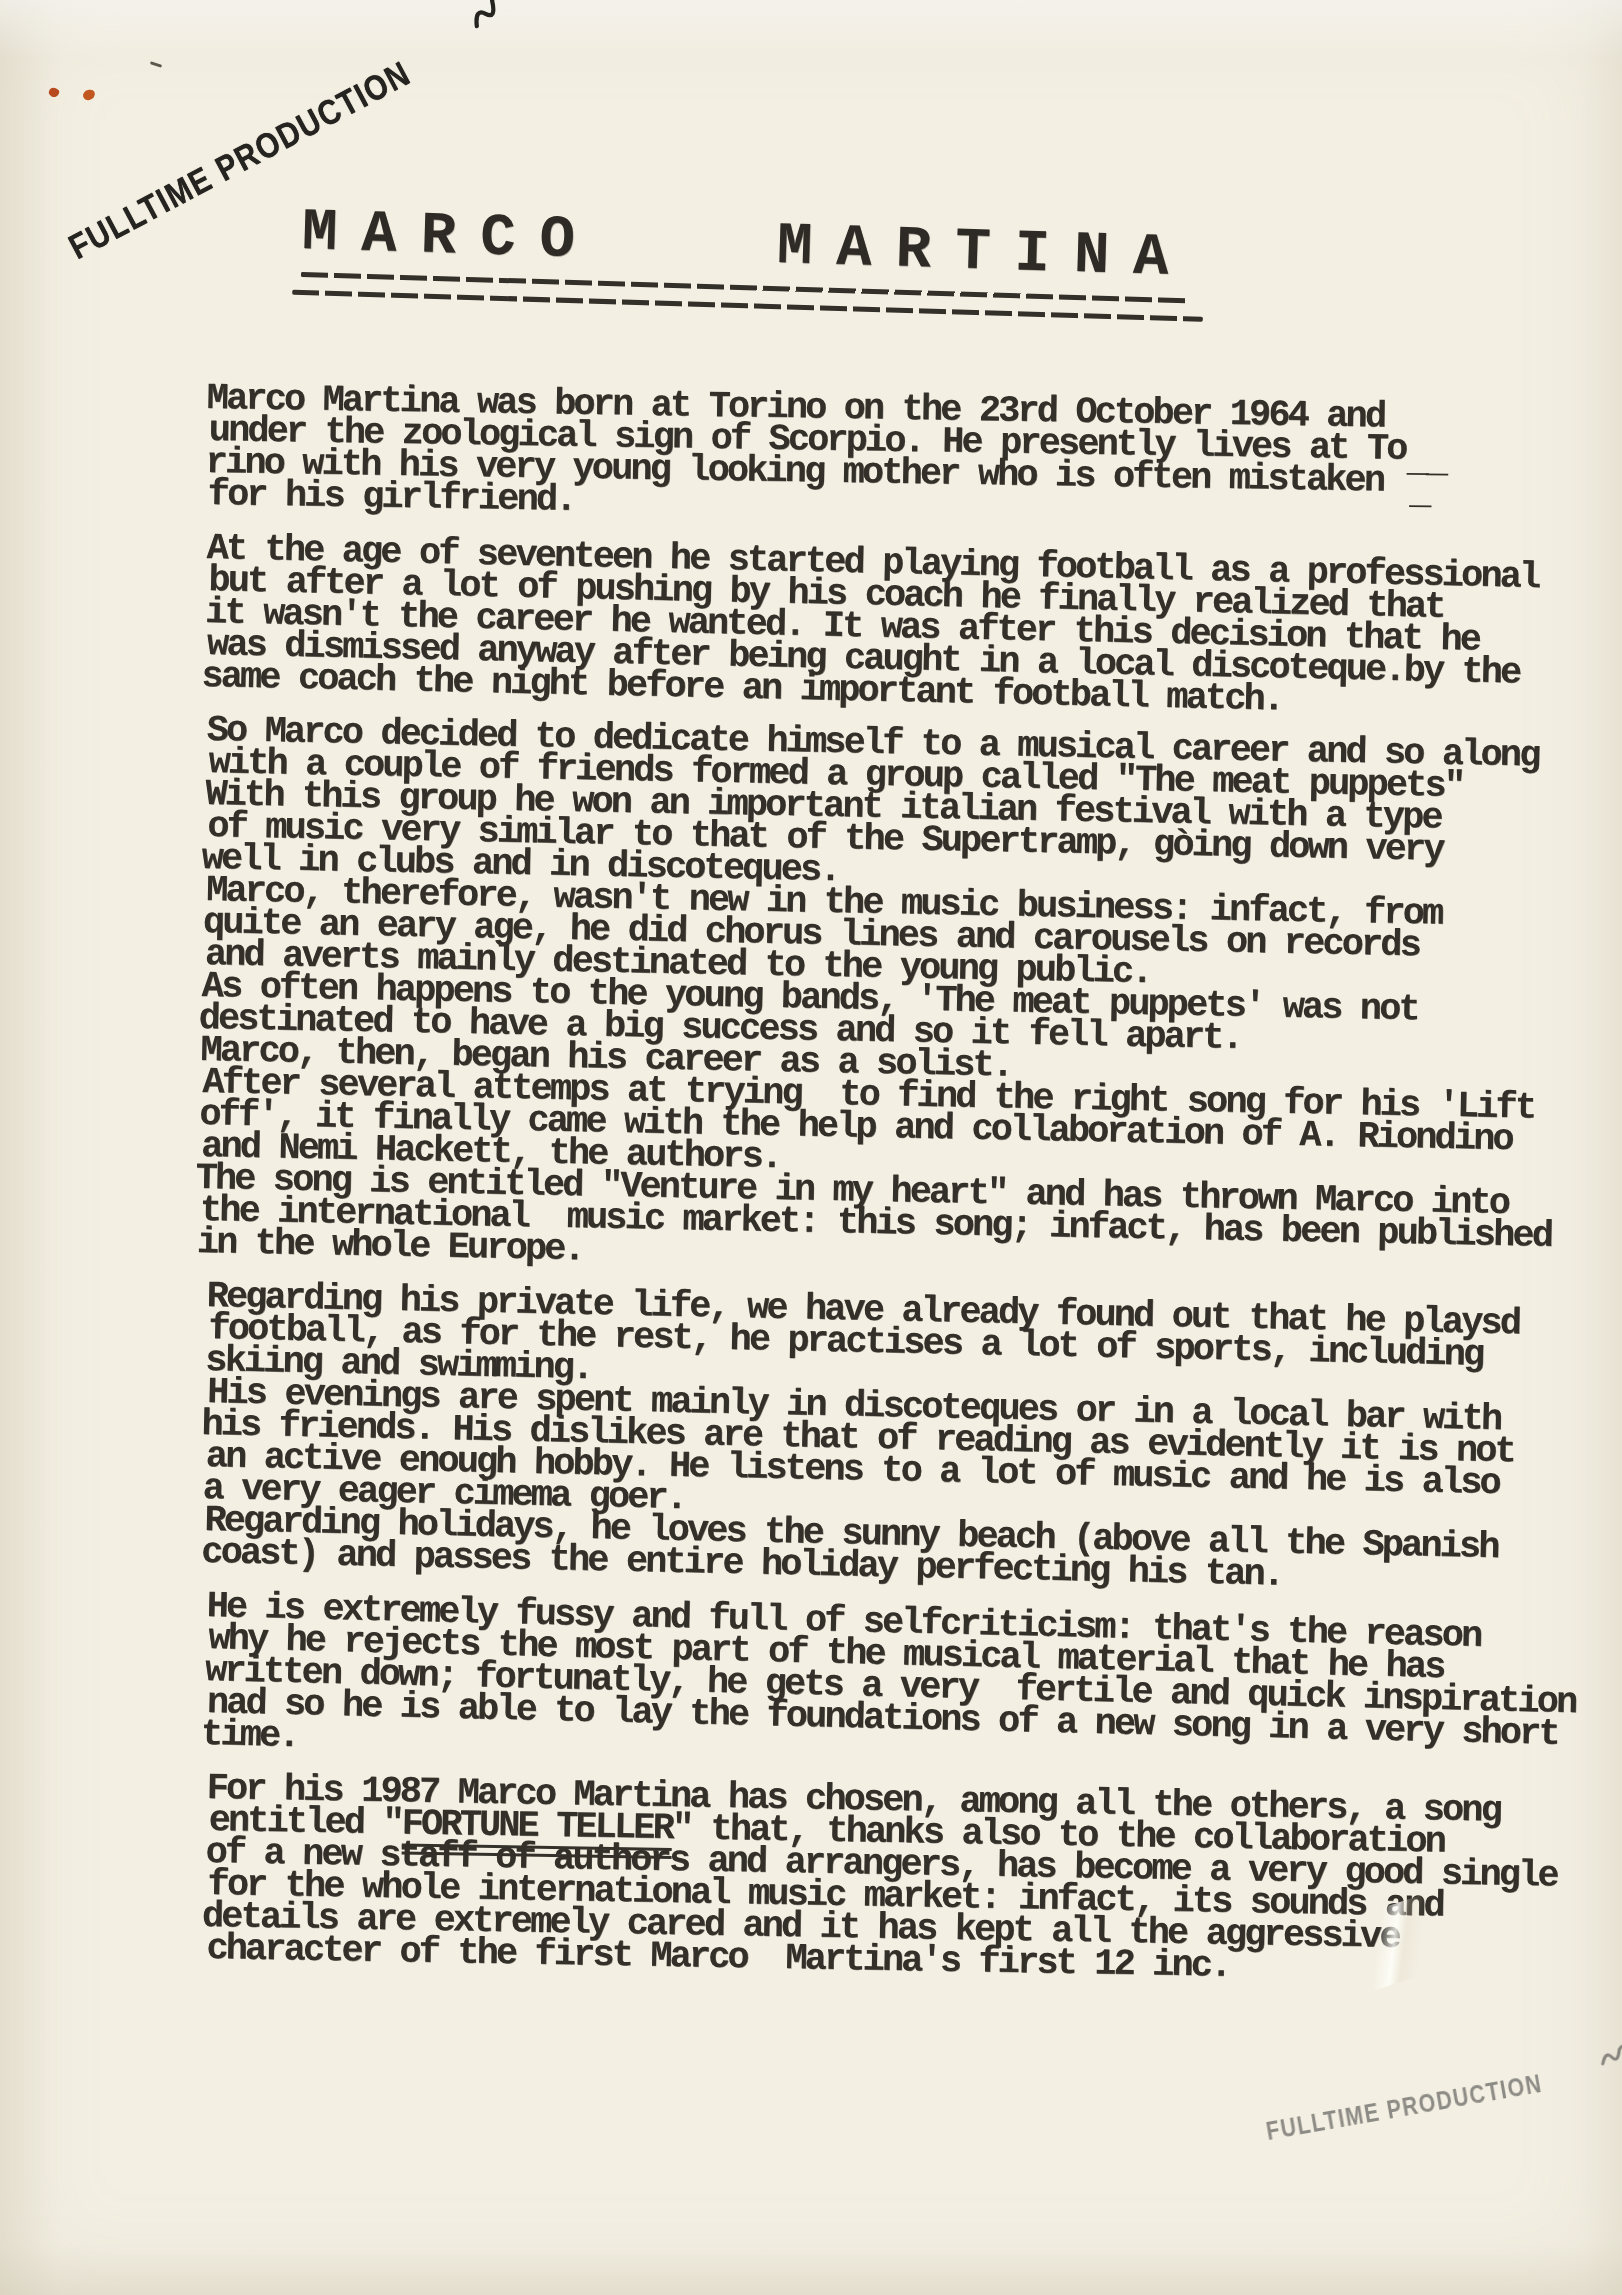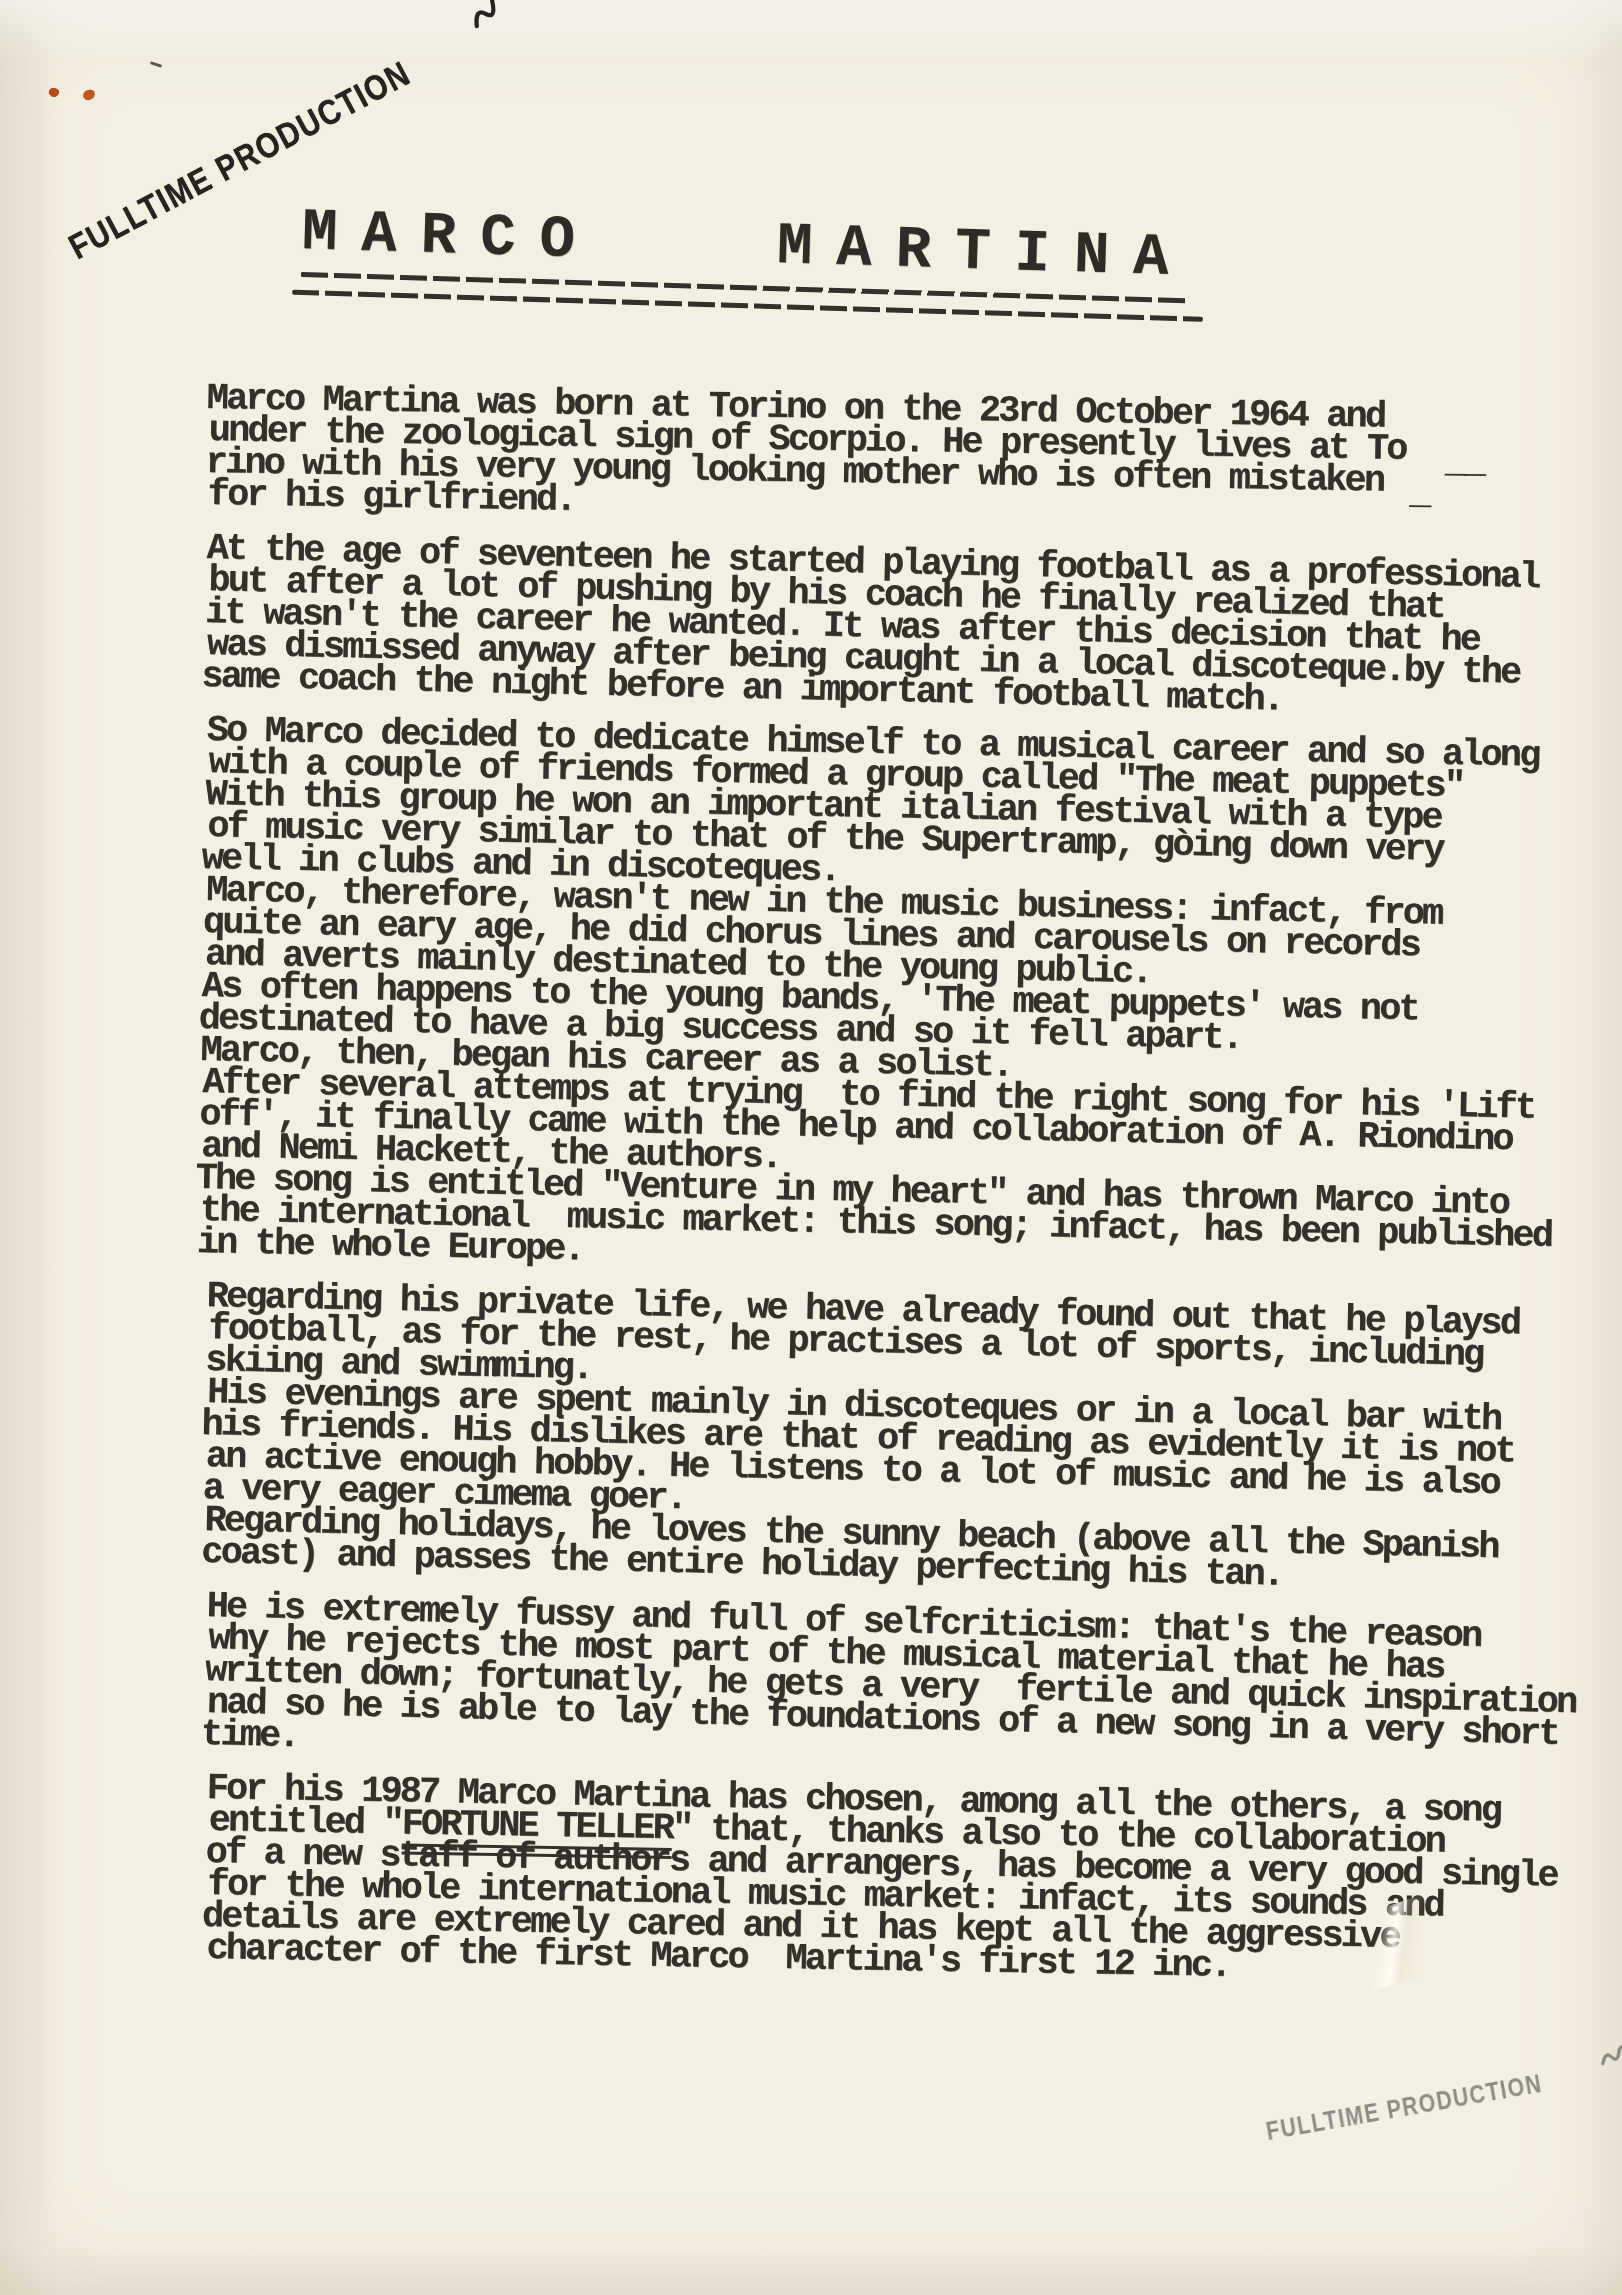--- a/index.html
+++ b/index.html
@@ -126,21 +126,21 @@
     <div class="title-underline u2"></div>
   </div>
 
   <div class="text-col">
 
     <div class="block" id="b1">
       <div class="line">Marco Martina was born at Torino on the 23rd October 1964 and</div>
       <div class="line">under the zoological sign of Scorpio. He presently lives at To</div>
       <div class="line">rino with his very young looking mother who is often mistaken</div>
       <div class="line">for his girlfriend.</div>
-      <span class="underscore-mark" style="left:1239px; top:39px;">__</span>
+      <span class="underscore-mark" style="left:1201px; top:39px;">__</span>
       <span class="underscore-mark" style="left:1204px; top:71px;">_</span>
     </div>
 
     <div class="block" id="b2">
       <div class="line">At the age of seventeen he started playing football as a professional</div>
       <div class="line">but after a lot of pushing by his coach he finally realized that</div>
       <div class="line">it wasn't the career he wanted. It was after this decision that he</div>
       <div class="line">was dismissed anyway after being caught in a local discoteque.by the</div>
       <div class="line">same coach the night before an important football match.</div>
     </div>

